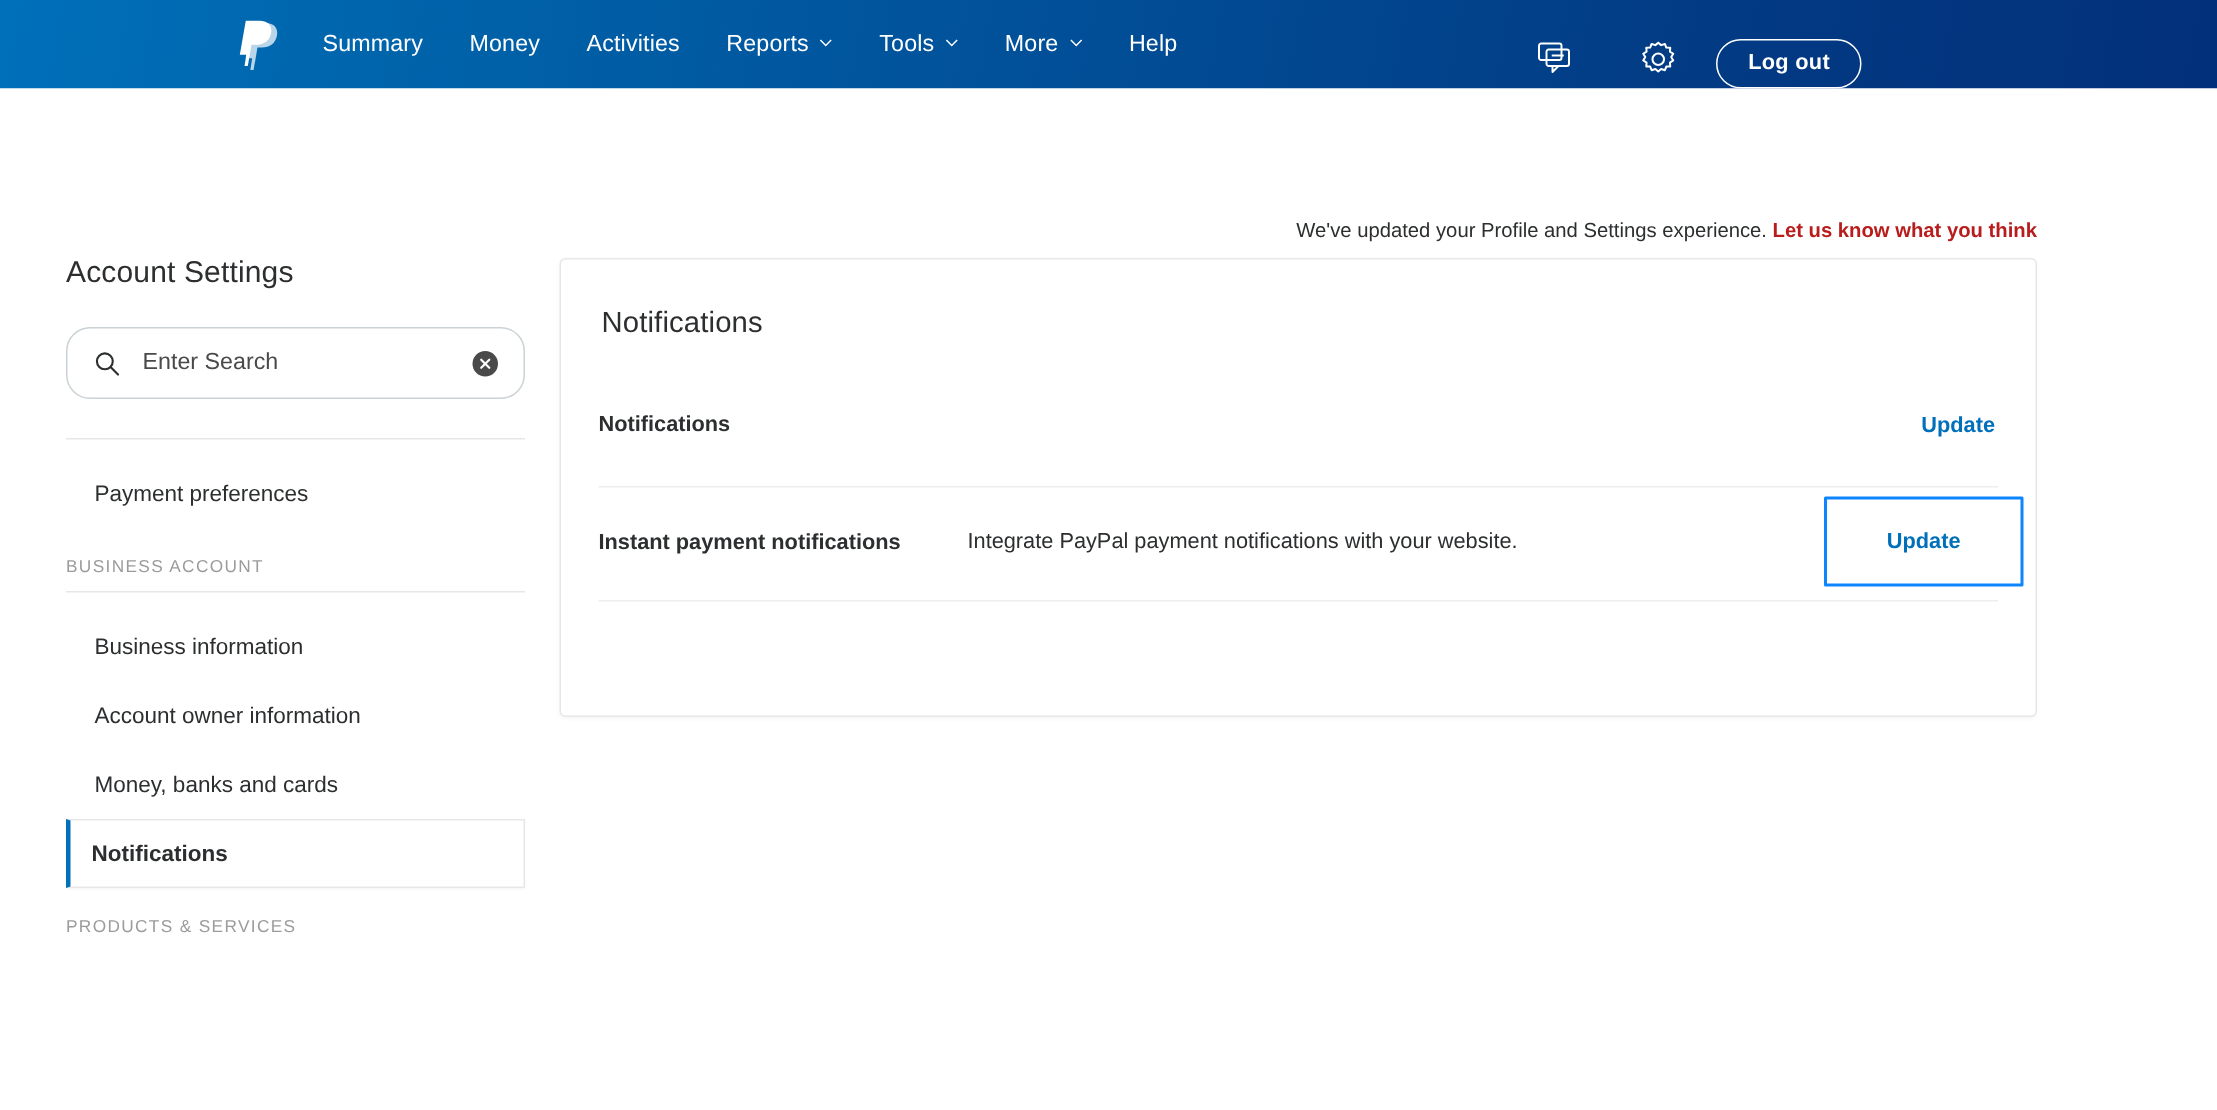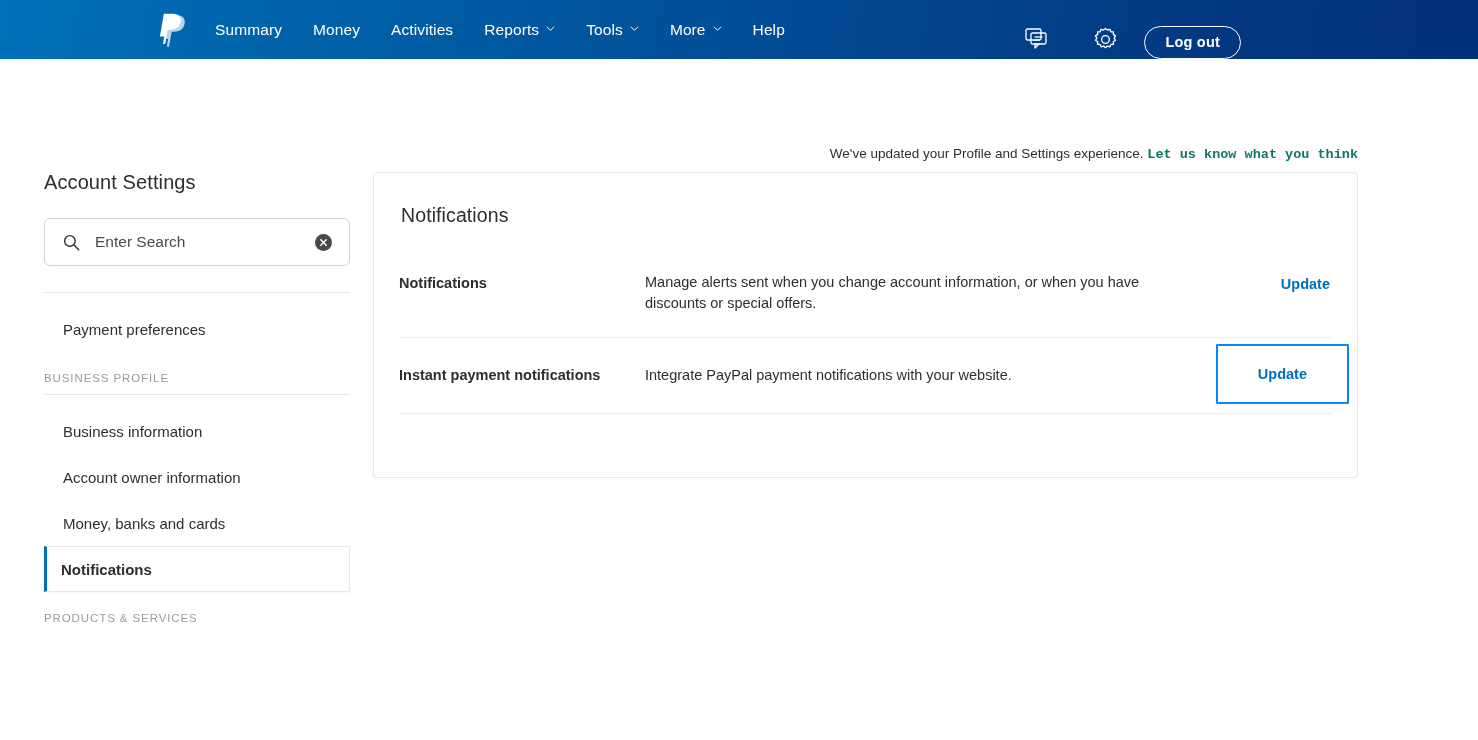--- a/index.html
+++ b/index.html
@@ -115,25 +115,24 @@
 
   .banner {
     position: absolute;
     top: 87px;
     right: 120px;
     font-size: 13.5px;
     color: #2c2e2f;
     white-space: nowrap;
   }
   .banner a {
-    color: #0f766e;
+    color: #b91c1c;
     font-weight: bold;
     text-decoration: none;
     cursor: pointer;
-    font-family: Liberation Mono, monospace;
   }
 
   
   .sidebar {
     position: absolute;
     left: 44px;
     top: 113px;
     width: 306px;
   }
 
@@ -143,21 +142,21 @@
     color: #2c2e2f;
     line-height: 1;
     margin-bottom: 26px;
     letter-spacing: 0.1px;
   }
 
   .search-box {
     position: relative;
     height: 48px;
     border: 1px solid #cbd2d6;
-    border-radius: 6px;
+    border-radius: 16px;
     background: #ffffff;
     display: flex;
     align-items: center;
     margin-bottom: 26px;
   }
 
   .search-icon {
     position: absolute;
     left: 18px;
     width: 17px;
@@ -433,21 +432,21 @@
       <div class="nav-divider"></div>
       <div class="gap-sm"></div>
       <a class="side-link" href="#">
         <span>Payment preferences</span>
       </a>
     </div>
 
     <div class="gap-md"></div>
 
     <div class="nav-group">
-      <div class="nav-section-label">BUSINESS PROFILE</div>
+      <div class="nav-section-label">BUSINESS ACCOUNT</div>
       <div class="nav-divider"></div>
       <div class="gap-sm"></div>
       <a class="side-link" href="#">
         <span>Business information</span>
       </a>
       <a class="side-link" href="#">
         <span>Account owner information</span>
       </a>
       <a class="side-link" href="#">
         <span>Money, banks and cards</span>
@@ -466,21 +465,20 @@
   </div>
 
   <div class="main-card">
 
     <div class="card-title">Notifications</div>
 
     <div class="card-rows">
 
       <div class="card-row">
         <div class="row-label">Notifications</div>
-        <div class="row-desc">Manage alerts sent when you change account information, or when you have discounts or special offers.</div>
         <div class="row-action">
           <button class="update-link">Update</button>
         </div>
       </div>
 
       <div class="card-row row-2">
         <div class="row-label">Instant payment notifications</div>
         <div class="row-desc">Integrate PayPal payment notifications with your website.</div>
         <div class="row-action focused">
           <button class="update-link">Update</button>

